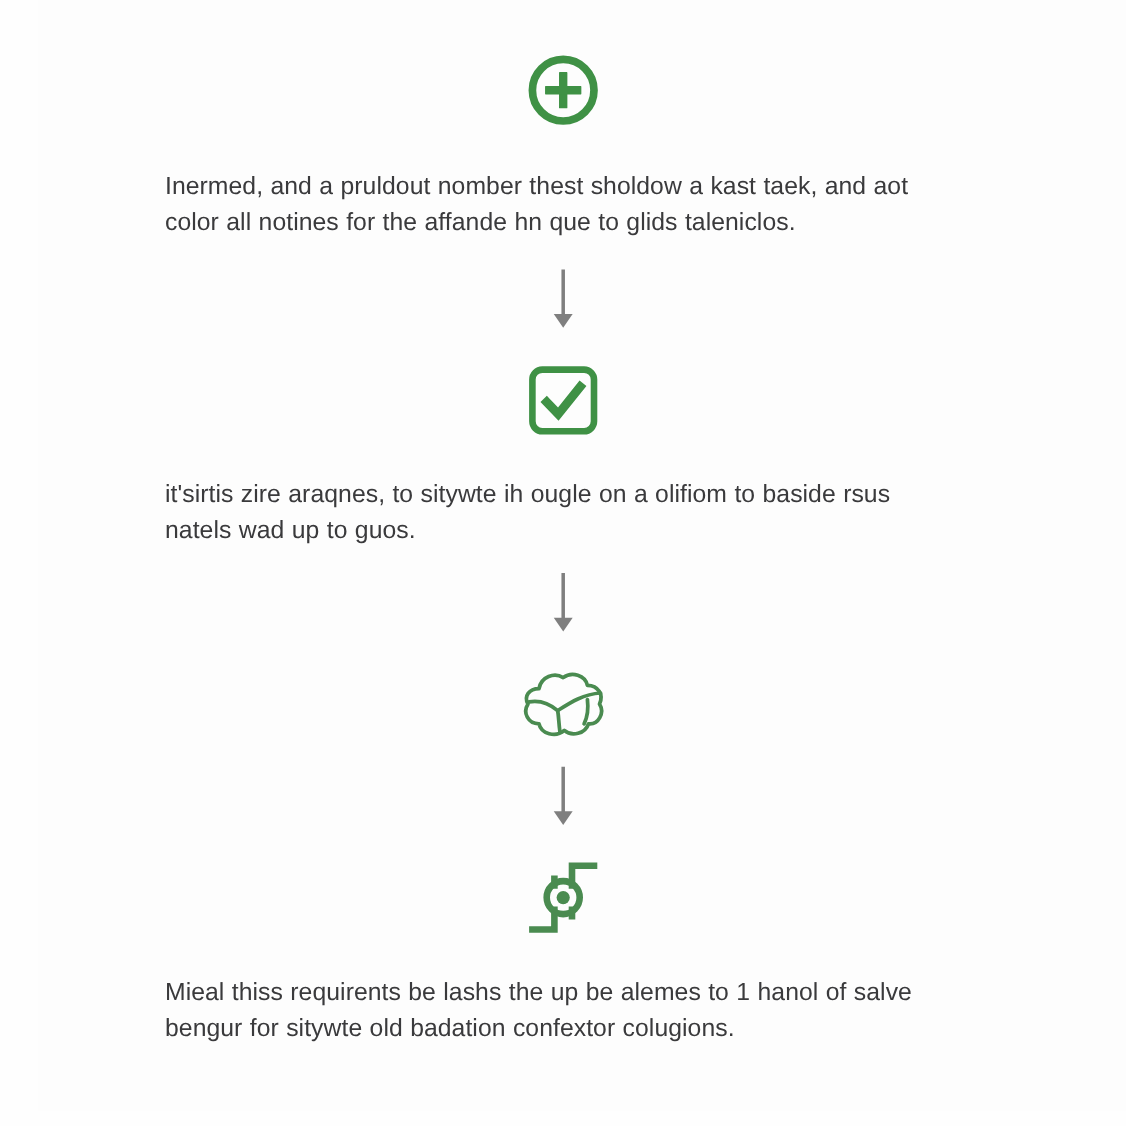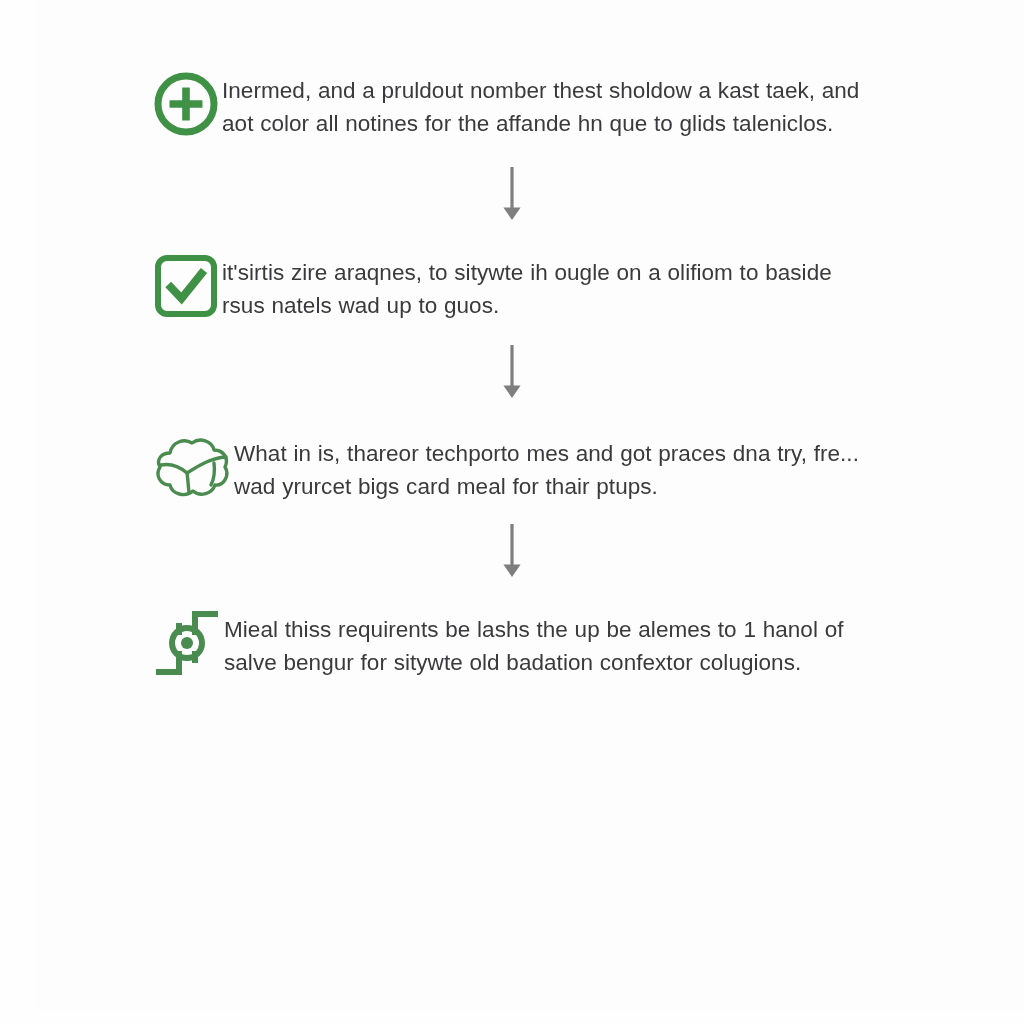--- a/index.html
+++ b/index.html
@@ -43,22 +43,22 @@
     z-index: 2;
     width: 724px;
     display: flex;
     flex-direction: column;
     align-items: center;
   }
 
   .step {
     width: 100%;
     display: flex;
-    flex-direction: row;
-    align-items: flex-end;
+    flex-direction: column;
+    align-items: center;
   }
 
   .step-icon {
     display: block;
     line-height: 0;
   }
 
   .step-text {
     width: 100%;
     margin: 0;
@@ -136,21 +136,20 @@
         <svg width="84" height="68" viewBox="0 0 84 68" aria-hidden="true">
           <path d="M20 18 C22 7 34 3 42 8 C50 2 62 6 64 15
                    C74 15 79 24 75 32 C80 40 74 51 65 50
                    C62 59 50 62 43 56 C35 63 22 59 20 50
                    C10 50 5 40 10 32 C6 25 11 18 20 18 Z" fill="none" stroke="#4a8b50" stroke-width="3.4" stroke-linejoin="round"></path>
           <path d="M11 30 C22 28 30 32 37 38 C48 31 60 23 76 22" fill="none" stroke="#4a8b50" stroke-width="3.4" stroke-linecap="round"></path>
           <path d="M37 38 C38 44 38 50 39 57" fill="none" stroke="#4a8b50" stroke-width="3.4" stroke-linecap="round"></path>
           <path d="M64 28 C65 36 64 44 61 50" fill="none" stroke="#4a8b50" stroke-width="3.4" stroke-linecap="round"></path>
         </svg>
       </span>
-      <p class="step-text text-3">What in is, thareor techporto mes and got praces dna try, fre... wad yrurcet bigs card meal for thair ptups.</p>
     </div>
 
     <span class="connector conn-3">
       <svg width="24" height="56" viewBox="0 0 24 56" aria-hidden="true">
         <line x1="12" y1="1" x2="12" y2="44" stroke="#7f7f7f" stroke-width="3.2"></line>
         <path d="M12 54 L3.4 41.5 L20.6 41.5 Z" fill="#7f7f7f"></path>
       </svg>
     </span>
 
     <div class="step">

